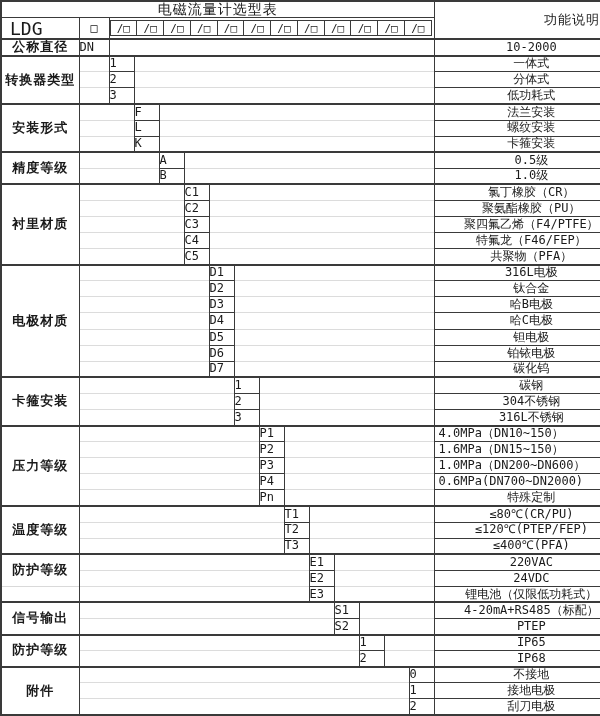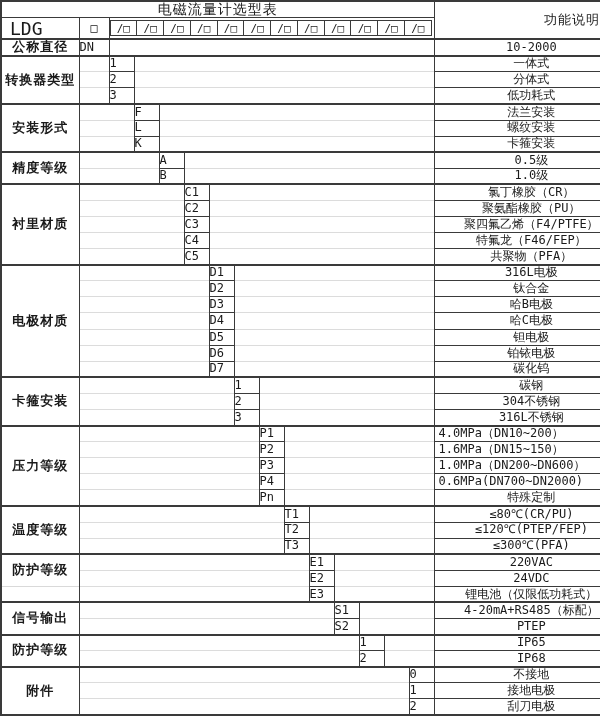--- a/index.html
+++ b/index.html
@@ -236,21 +236,21 @@
           <td class="gap" colspan="6"></td>
           <td class="code">3</td>
           <td class="gap" colspan="7"></td>
           <td class="desc">316L不锈钢</td>
         </tr>
         <tr class="drow gs">
           <td class="label" rowspan="5">压力等级</td>
           <td class="gap" colspan="7"></td>
           <td class="code">P1</td>
           <td class="gap" colspan="6"></td>
-          <td class="desc left">4.0MPa（DN10~200）</td>
+          <td class="desc left">4.0MPa（DN10~150）</td>
         </tr>
         <tr class="drow">
           <td class="gap" colspan="7"></td>
           <td class="code">P2</td>
           <td class="gap" colspan="6"></td>
           <td class="desc left">1.6MPa（DN15~150）</td>
         </tr>
         <tr class="drow">
           <td class="gap" colspan="7"></td>
           <td class="code">P3</td>
@@ -279,21 +279,21 @@
         <tr class="drow">
           <td class="gap" colspan="8"></td>
           <td class="code">T2</td>
           <td class="gap" colspan="5"></td>
           <td class="desc">≤120℃(PTEP/FEP)</td>
         </tr>
         <tr class="drow">
           <td class="gap" colspan="8"></td>
           <td class="code">T3</td>
           <td class="gap" colspan="5"></td>
-          <td class="desc">≤300℃(PFA)</td>
+          <td class="desc">≤400℃(PFA)</td>
         </tr>
         <tr class="drow gs">
           <td class="label" rowspan="2">防护等级</td>
           <td class="gap" colspan="9"></td>
           <td class="code">E1</td>
           <td class="gap" colspan="4"></td>
           <td class="desc">220VAC</td>
         </tr>
         <tr class="drow">
           <td class="gap" colspan="9"></td>

